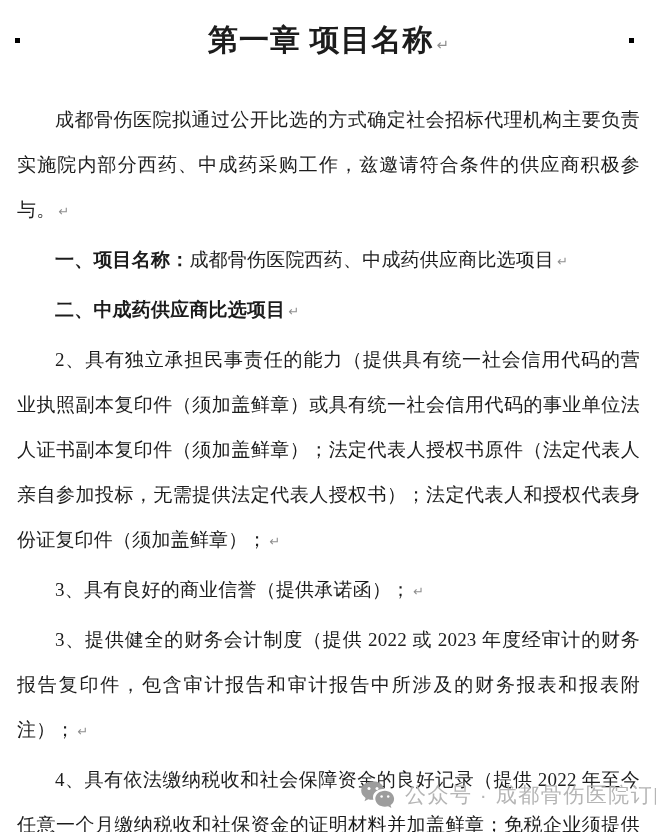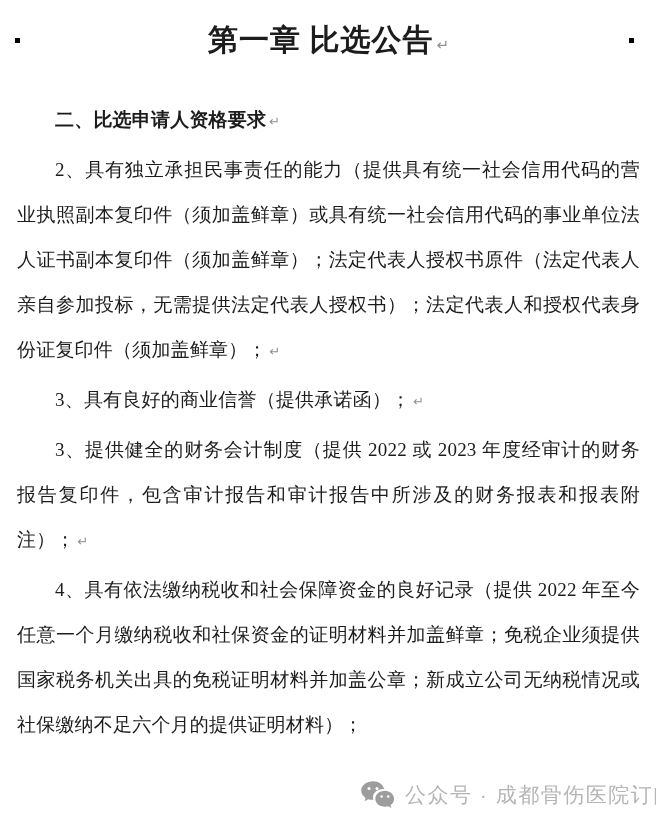--- a/index.html
+++ b/index.html
@@ -50,25 +50,27 @@
 </head>
 <body>
 
 <div class="page">
 
   <span class="crop-mark left"></span>
   <span class="crop-mark right"></span>
 
   <div class="content">
 
-    <h1 class="doc-title"><span>第一章 比选公告</span><span class="pilcrow title-pilcrow">↵</span></h1>
+    <h1 class="doc-title"><span>第一章 项目名称</span><span class="pilcrow title-pilcrow">↵</span></h1>
 
+    <p class="para"><span>成都骨伤医院拟通过公开比选的方式确定社会招标代理机构主要负责实施院内部分西药、中成药采购工作，兹邀请符合条件的供应商积极参与。</span><span class="pilcrow">↵</span></p>
 
+    <p class="para"><span class="bold">一、项目名称：</span><span>成都骨伤医院西药、中成药供应商比选项目</span><span class="pilcrow">↵</span></p>
 
-    <p class="para heading"><span>二、比选申请人资格要求</span><span class="pilcrow">↵</span></p>
+    <p class="para heading"><span>二、中成药供应商比选项目</span><span class="pilcrow">↵</span></p>
 
     <p class="para"><span>2、具有独立承担民事责任的能力（提供具有统一社会信用代码的营业执照副本复印件（须加盖鲜章）或具有统一社会信用代码的事业单位法人证书副本复印件（须加盖鲜章）；法定代表人授权书原件（法定代表人亲自参加投标，无需提供法定代表人授权书）；法定代表人和授权代表身份证复印件（须加盖鲜章）；</span><span class="pilcrow">↵</span></p>
 
     <p class="para"><span>3、具有良好的商业信誉（提供承诺函）；</span><span class="pilcrow">↵</span></p>
 
     <p class="para"><span>3、提供健全的财务会计制度（提供 2022 或 2023 年度经审计的财务报告复印件，包含审计报告和审计报告中所涉及的财务报表和报表附注）；</span><span class="pilcrow">↵</span></p>
 
     <p class="para"><span>4、具有依法缴纳税收和社会保障资金的良好记录（提供 2022 年至今任意一个月缴纳税收和社保资金的证明材料并加盖鲜章；免税企业须提供国家税务机关出具的免税证明材料并加盖公章；新成立公司无纳税情况或社保缴纳不足六个月的提供证明材料）；</span></p>
 
   </div>

